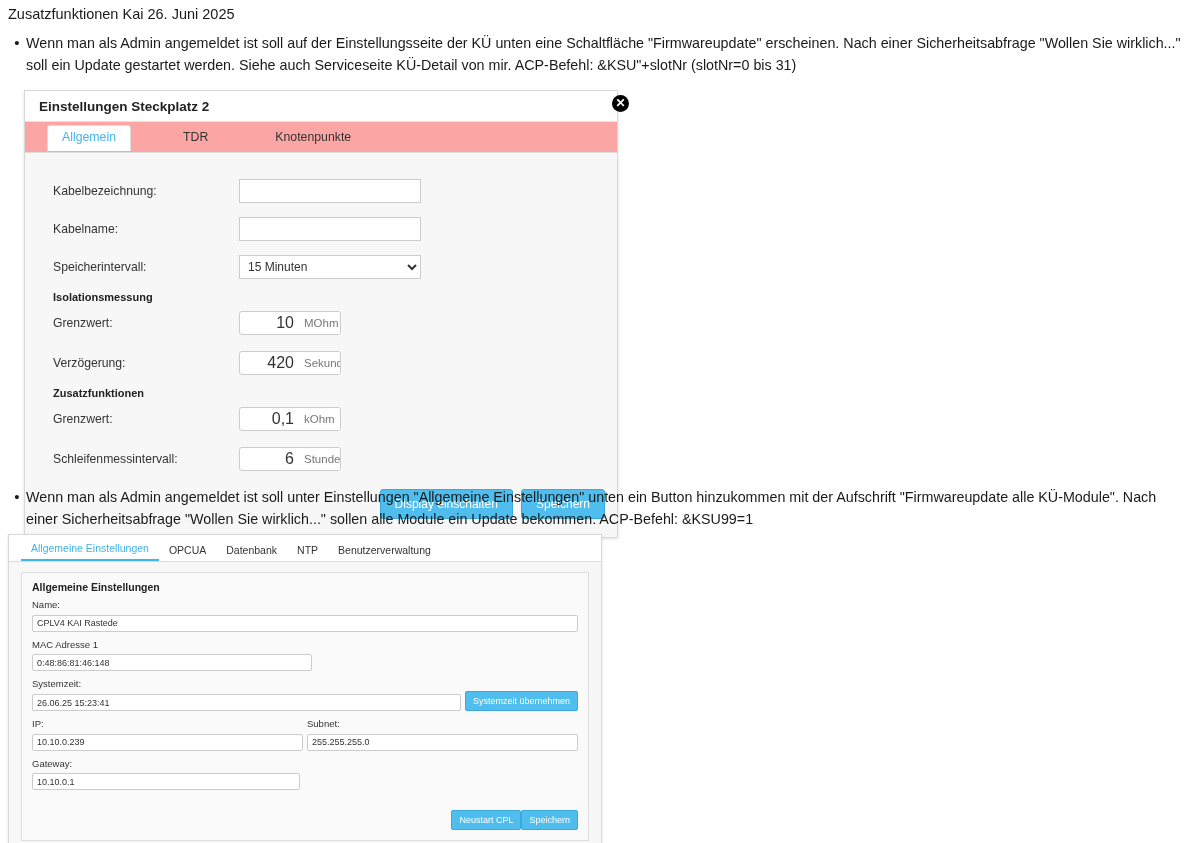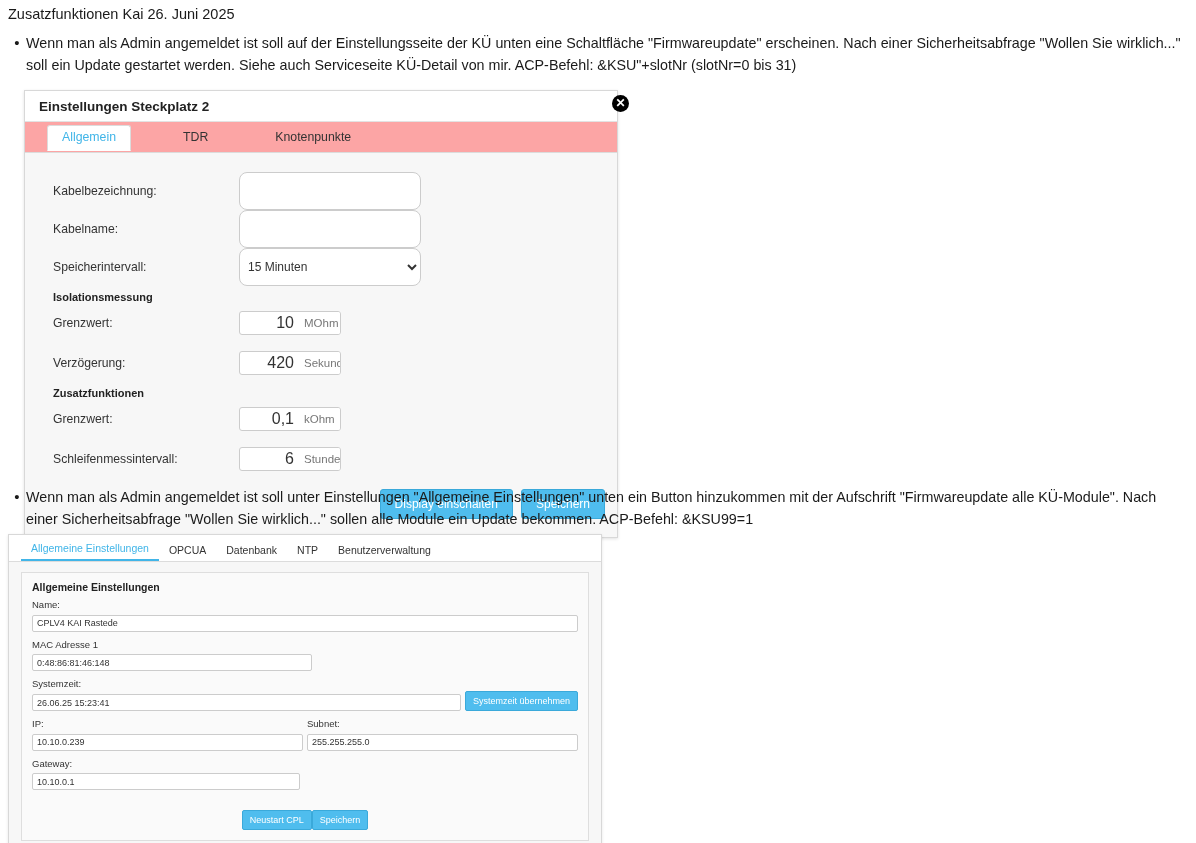--- a/index.html
+++ b/index.html
@@ -124,23 +124,23 @@
   .fsection {
     font-size: 11px;
     font-weight: bold;
     color: #222;
     padding-left: 28px;
     margin-top: 8px;
     margin-bottom: 4px;
   }
   .inp-wide {
     width: 182px;
-    height: 38px;
+    height: 24px;
     border: 1px solid #ccc;
-    border-radius: 8px;
+    border-radius: 0;
     background: #fff;
     font-size: 12px;
     padding: 0 6px;
     color: #333;
     box-sizing: border-box;
   }
   select.inp-wide { padding: 0 4px; }
   .unit-group {
     display: flex;
     width: 102px;
@@ -255,21 +255,21 @@
     border: 1px solid #3aa9da;
     color: #fff;
     font-size: 9px;
     padding: 4px 7px;
     border-radius: 2px;
     cursor: pointer;
     white-space: nowrap;
   }
   .btnrow2 {
     display: flex;
-    justify-content: center;
+    justify-content: flex-end;
     margin-top: 20px;
   }
 </style>
 </head>
 <body>
 
 <div id="page">
 
   <div class="doc-title">Zusatzfunktionen Kai 26. Juni 2025</div>
 

